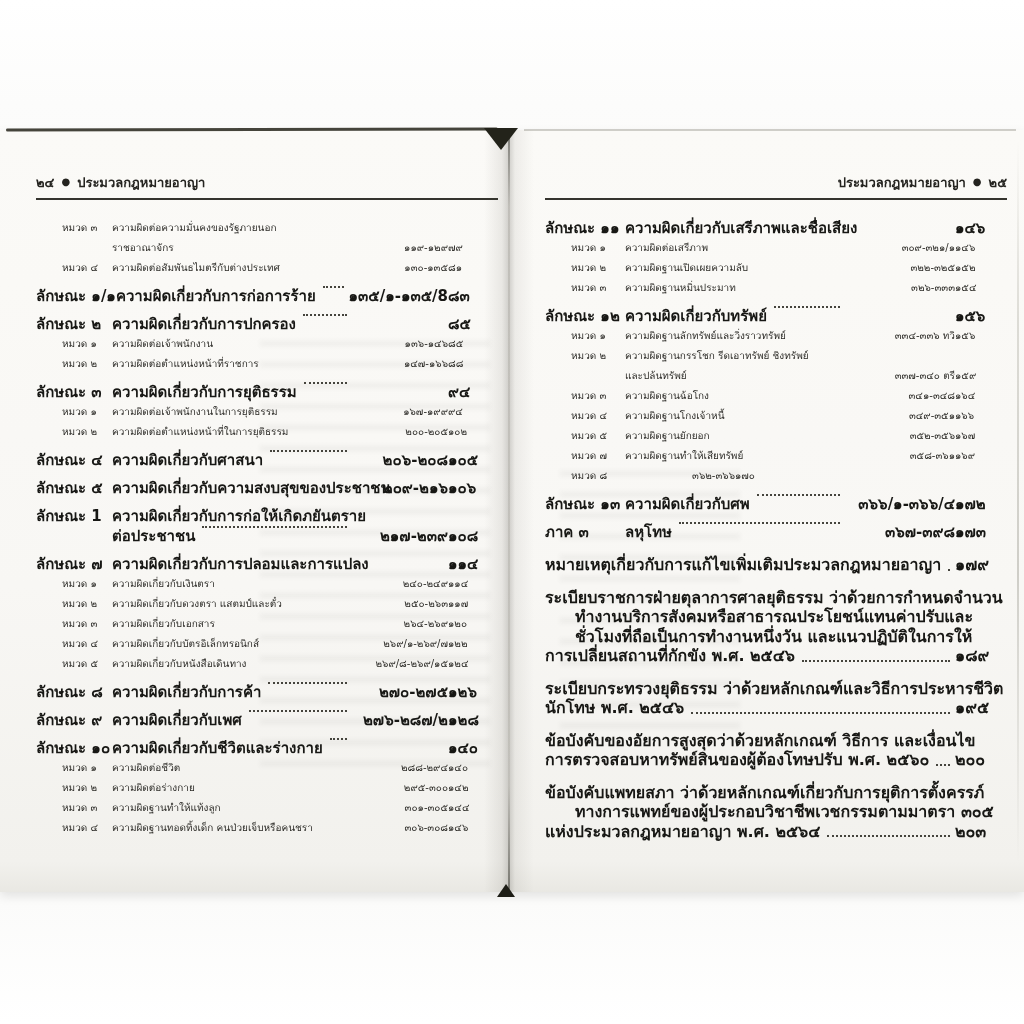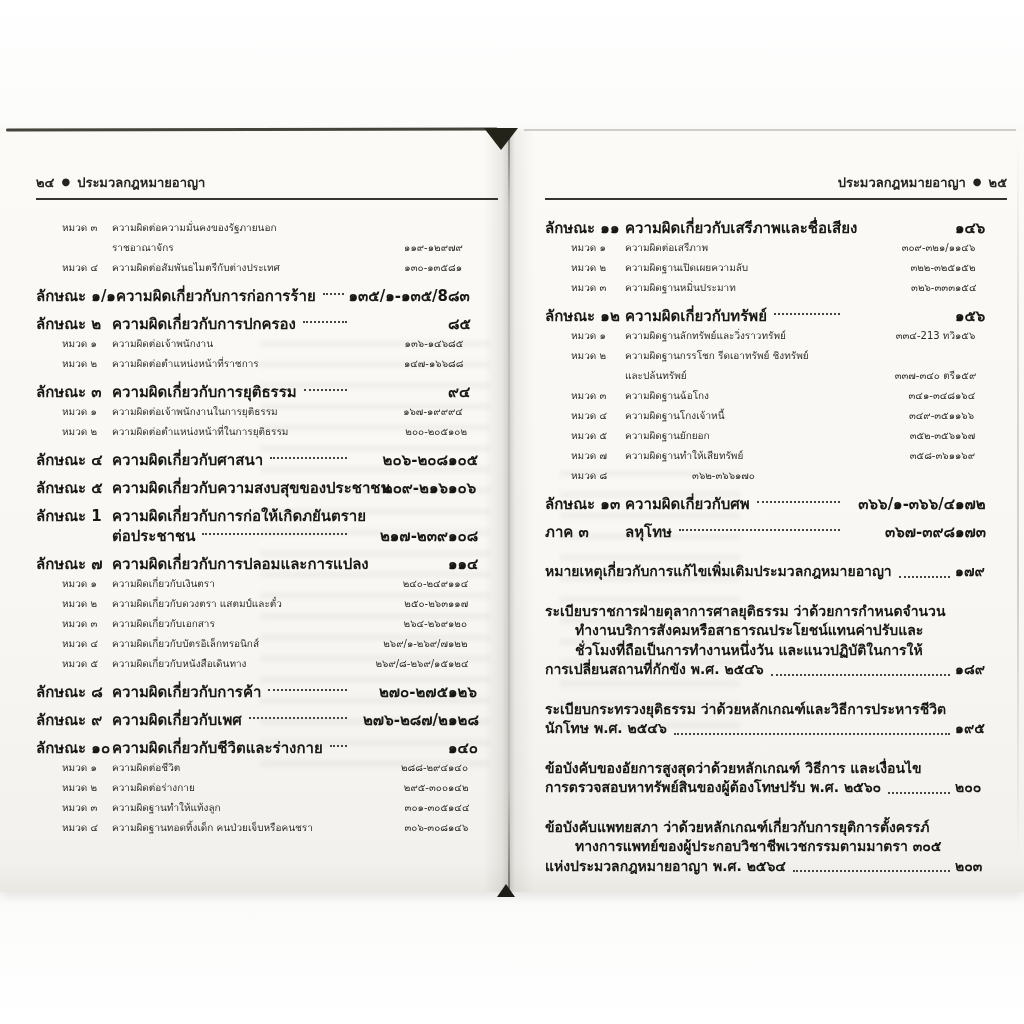--- a/index.html
+++ b/index.html
@@ -29,29 +29,29 @@
   .page-right .page-header{justify-content:flex-end;}
   .bullet{font-size:10px;transform:translateY(-1px);}
   .rows{margin-top:18px;}
   .toc-row{color:#2b2a26;}
   .toc-row.division,.toc-row.part{font-weight:700;font-size:13.5px;color:#171714;margin-top:8px;}
   .toc-line{display:flex;align-items:flex-end;line-height:20px;font-size:10px;}
   .toc-row.division .toc-line,.toc-row.part .toc-line{font-size:15px;}
   .col-label{flex:0 0 76px;white-space:nowrap;}
   .page-right .col-label{flex-basis:80px;}
   .col-label.indent{padding-left:26px;box-sizing:border-box;}
-  .col-title{flex:1;display:flex;align-items:center;min-width:0;}
+  .col-title{flex:1;display:flex;align-items:flex-start;min-width:0;}
   .col-title .t{white-space:nowrap;}
   .leader{flex:1;margin:0 5px 4px 7px;border-bottom:2px dotted #45443d;min-width:0;}
   .col-sections{flex:0 0 96px;text-align:right;white-space:nowrap;}
   .page-right .col-sections{flex-basis:110px;}
   .col-page{flex:0 0 50px;text-align:left;white-space:nowrap;}
   .page-right .col-page{flex-basis:52px;}
   .notes{margin-top:2px;}
-  .note{font-weight:700;font-size:14px;color:#171714;margin-top:20px;line-height:19.5px;}
+  .note{font-weight:700;font-size:16px;color:#171714;margin-top:13px;line-height:19.5px;}
   .note-line{white-space:nowrap;}
   .note-line.cont{padding-left:30px;}
   .note-last{display:flex;align-items:flex-end;}
   .ghost{position:absolute;opacity:.05;filter:blur(2px);pointer-events:none;
     background:repeating-linear-gradient(180deg,#5d5d58 0 7px,transparent 7px 21px);}
   .ghost-a{left:260px;top:210px;width:230px;height:430px;}
   .ghost-b{left:560px;top:340px;width:180px;height:260px;}
 </style>
 </head>
 <body>
@@ -412,21 +412,21 @@
               <span class="col-sections"></span>
               <span class="col-page">๑๕๖</span>
             </div>
           </div>
           <div class="toc-row chapter">
             <div class="toc-line">
               <span class="col-label indent">หมวด ๑</span>
               <span class="col-title">
                 <span class="t">ความผิดฐานลักทรัพย์และวิ่งราวทรัพย์</span>
               </span>
-              <span class="col-sections">๓๓๔-213 ทวิ</span>
+              <span class="col-sections">๓๓๔-๓๓๖ ทวิ</span>
               <span class="col-page">๑๕๖</span>
             </div>
           </div>
           <div class="toc-row chapter">
             <div class="toc-line">
               <span class="col-label indent">หมวด ๒</span>
               <span class="col-title">
                 <span class="t">ความผิดฐานกรรโชก รีดเอาทรัพย์ ชิงทรัพย์</span>
               </span>
               <span class="col-sections"></span>

